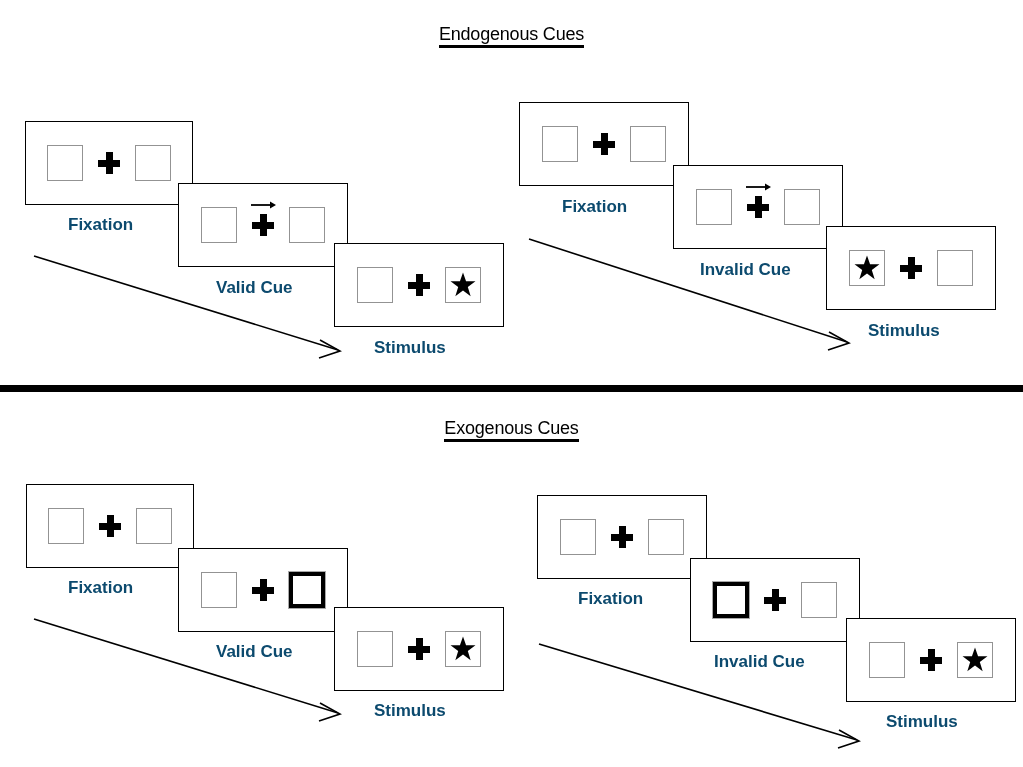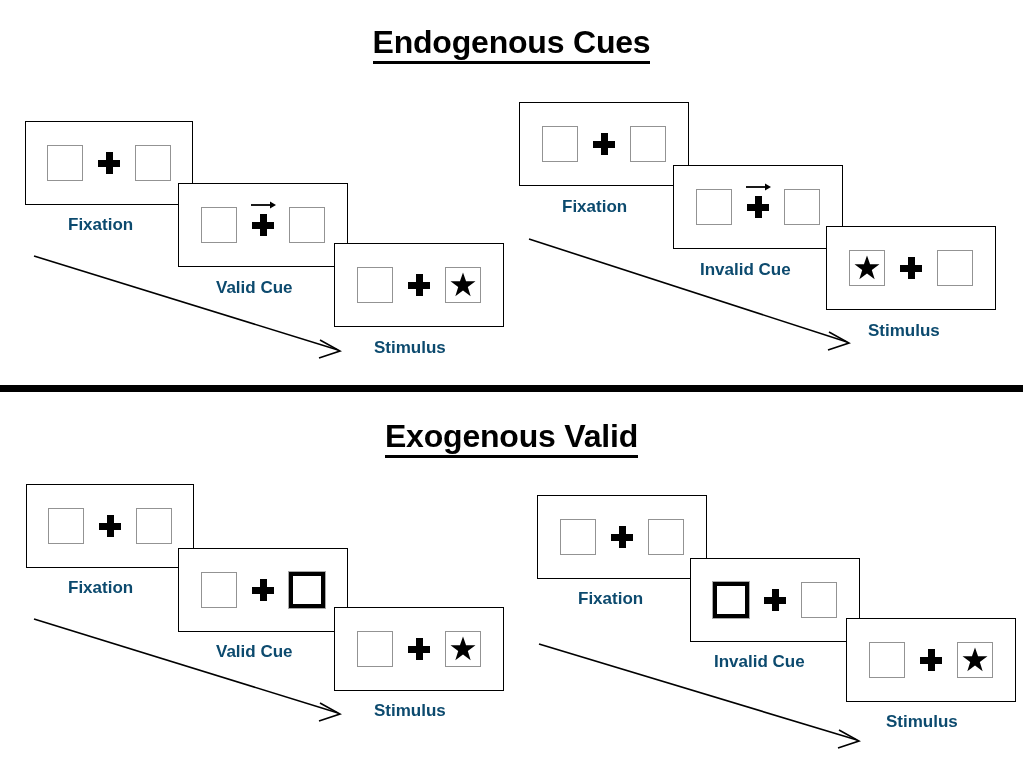--- a/index.html
+++ b/index.html
@@ -11,22 +11,22 @@
     width: 1023px;
     height: 767px;
     position: relative;
     font-family: "Liberation Sans", sans-serif;
     overflow: hidden;
   }
   .section-title {
     position: absolute;
     width: 100%;
     text-align: center;
-    font-weight: bold;
-    font-size: 32px;
+    font-weight: normal;
+    font-size: 18px;
     color: #000000;
     letter-spacing: -0.2px;
   }
   .section-title span {
     border-bottom: 3px solid #000;
     padding-bottom: 1px;
   }
   #title-endogenous { top: 24px; }
   #title-exogenous  { top: 418px; }
 
@@ -201,21 +201,21 @@
     </div>
     <div class="fixation"></div>
     <div class="pbox"></div>
   </div>
 </div>
 <div class="frame-label" style="left:868px; top:321px;">Stimulus</div>
 
 <div class="divider"></div>
 
 <div class="section-title" id="title-exogenous">
-  <span>Exogenous Valid</span>
+  <span>Exogenous Cues</span>
 </div>
 
 <svg class="flow-arrow" style="left:0px; top:603px; width:360px; height:130px;" viewBox="0 0 360 130">
   <line x1="34" y1="16" x2="338" y2="110" stroke="#000" stroke-width="1.6"></line>
   <polyline points="320,100 340,111 319,118" fill="none" stroke="#000" stroke-width="1.6"></polyline>
 </svg>
 
 <div class="frame" style="left:26px; top:484px; width:168px; height:84px;">
   <div class="frame-inner">
     <div class="pbox"></div>

